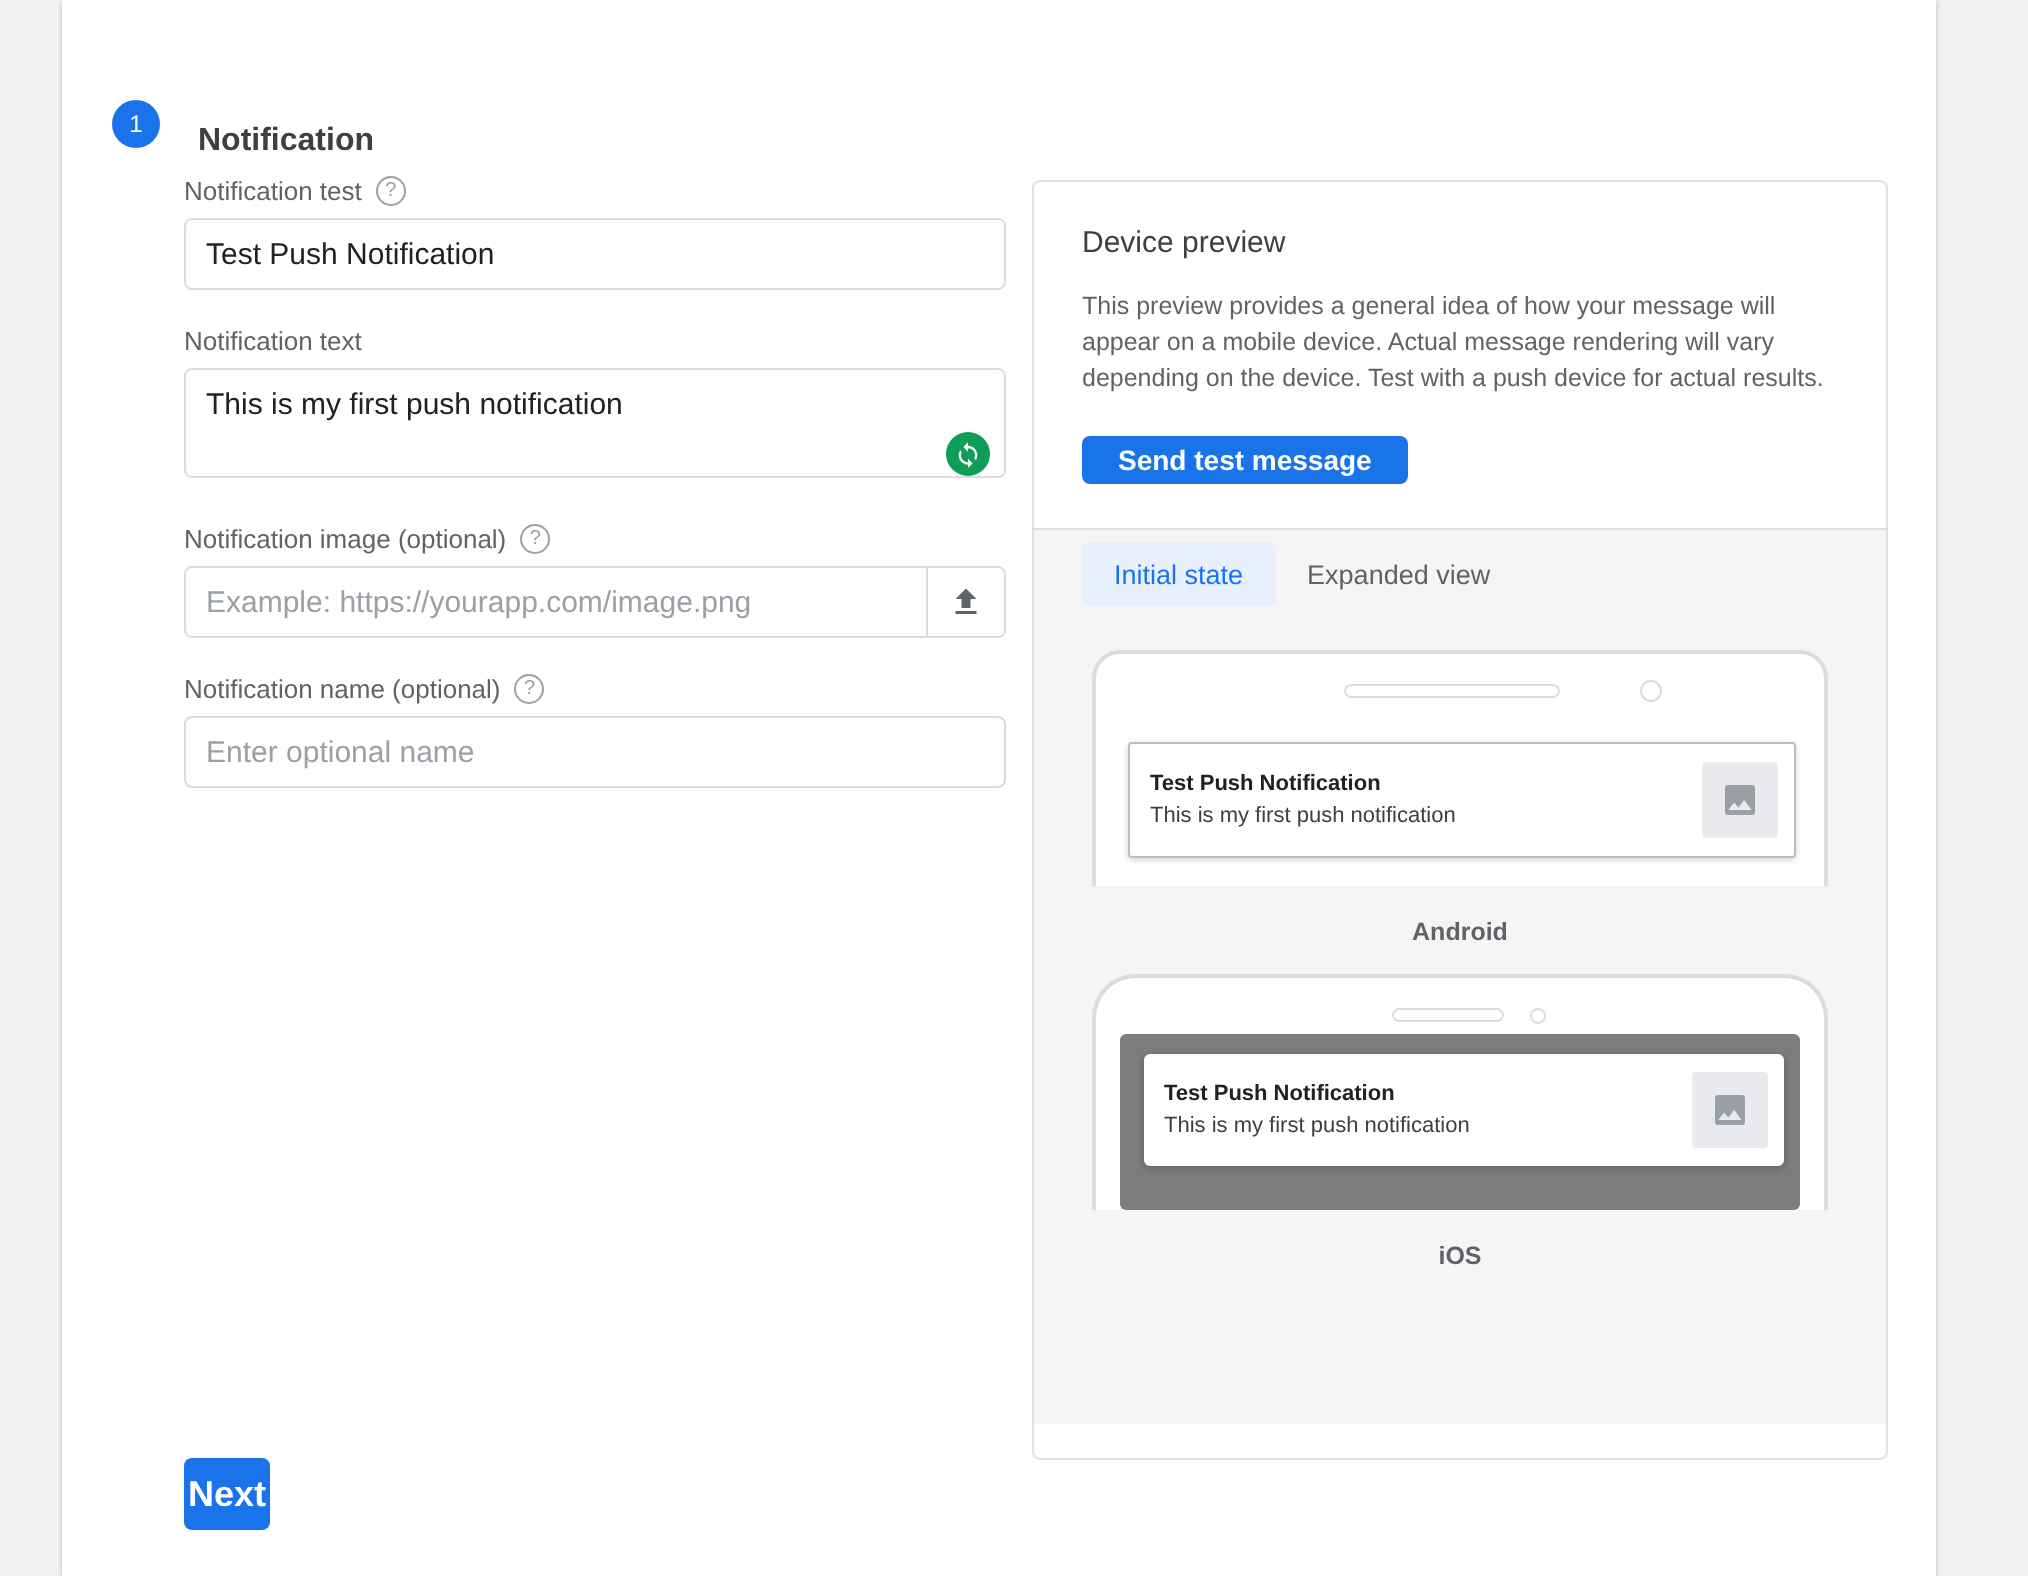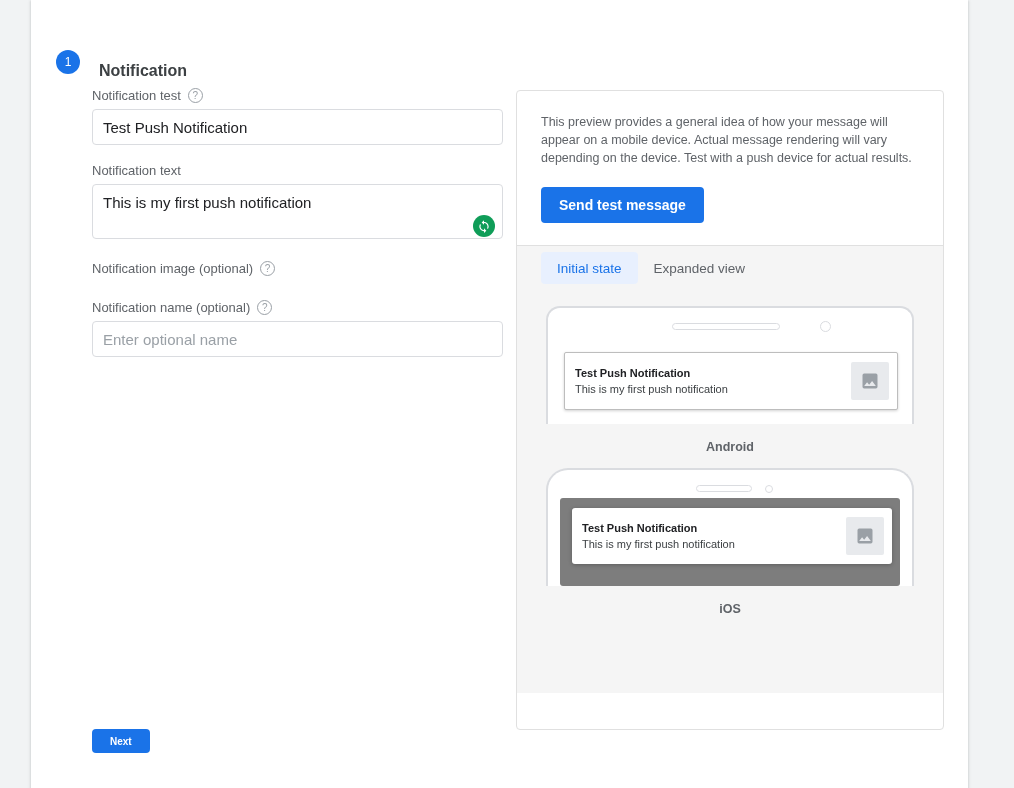--- a/index.html
+++ b/index.html
@@ -152,23 +152,23 @@
     box-sizing: border-box;
   }
   .next-btn {
     position: absolute;
     left: 61px;
     top: 729px;
     background: #1a73e8;
     color: #fff;
     border: none;
     border-radius: 4px;
-    height: 24px;
-    padding: 0 18px;
-    font-size: 10px;
+    height: 36px;
+    padding: 0 2px;
+    font-size: 18px;
     font-weight: bold;
     cursor: pointer;
     font-family: "Liberation Sans", sans-serif;
   }
 
   
   .preview-panel {
     position: absolute;
     left: 485px;
     top: 90px;
@@ -193,21 +193,21 @@
     color: #5f6368;
     line-height: 18px;
     width: 372px;
   }
   .send-test-btn {
     margin-top: 20px;
     background: #1a73e8;
     color: #fff;
     border: none;
     border-radius: 4px;
-    height: 36px;
+    height: 24px;
     padding: 0 18px;
     font-size: 14px;
     font-weight: bold;
     cursor: pointer;
     font-family: "Liberation Sans", sans-serif;
     margin-bottom: 22px;
   }
   .preview-body {
     background: #f5f5f5;
     border-top: 1px solid #e0e0e0;
@@ -402,34 +402,43 @@
           </svg>
         </div>
       </div>
 
       <div class="field-gap"></div>
 
       <div class="field-label">
         <span>Notification image (optional)</span>
         <span class="help-icon">?</span>
       </div>
+      <div class="image-row">
+        <input class="text-input" type="text" placeholder="Example: https://yourapp.com/image.png" style="">
+        <div class="upload-btn">
+          <svg width="18" height="18" viewBox="0 0 24 24" aria-hidden="true">
+            <path fill="#5f6368" d="M9 16h6v-6h4l-7-7-7 7h4v6zm-4 2h14v2H5v-2z"></path>
+          </svg>
+        </div>
+      </div>
 
       <div class="field-gap"></div>
 
       <div class="field-label">
         <span>Notification name (optional)</span>
         <span class="help-icon">?</span>
       </div>
       <input class="text-input" type="text" placeholder="Enter optional name" style="">
     </div>
 
     <button class="next-btn">Next</button>
 
     <div class="preview-panel">
       <div class="preview-top">
+        <div class="preview-title">Device preview</div>
         <div class="preview-desc">This preview provides a general idea of how your message will appear on a mobile device. Actual message rendering will vary depending on the device. Test with a push device for actual results.</div>
         <button class="send-test-btn">Send test message</button>
       </div>
 
       <div class="preview-body">
         <div class="seg-tabs">
           <div class="seg-tab active">Initial state</div>
           <div class="seg-tab">Expanded view</div>
         </div>
 

